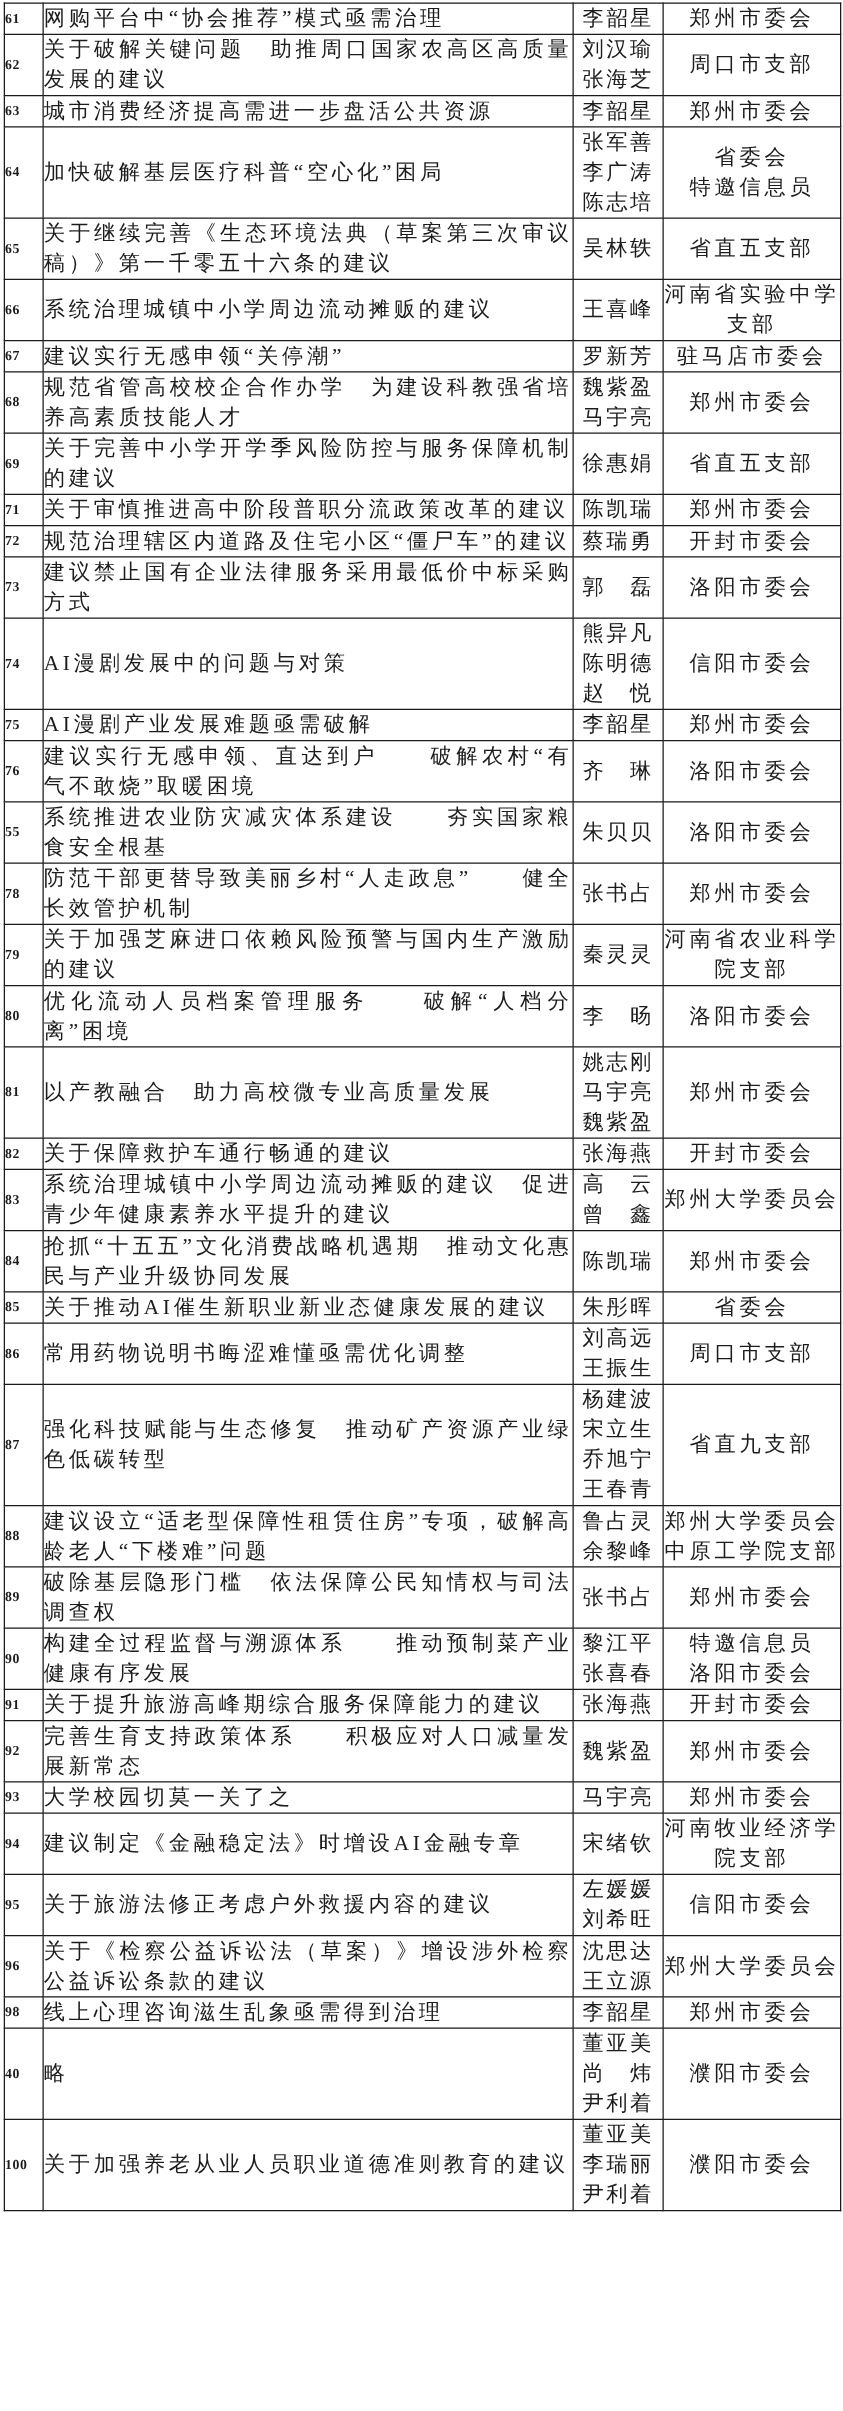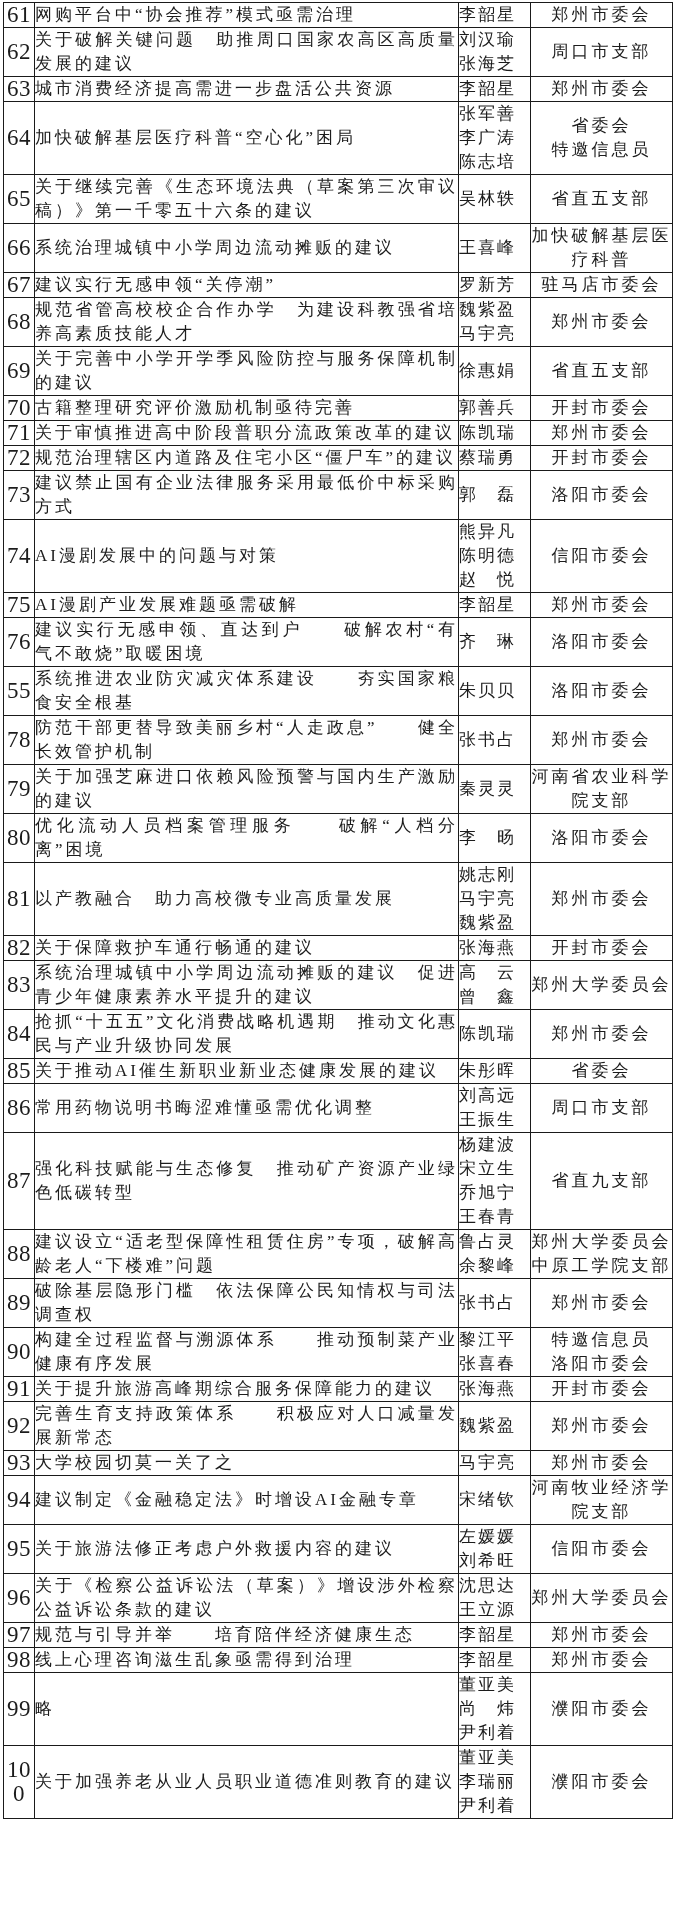--- a/index.html
+++ b/index.html
@@ -26,30 +26,32 @@
     letter-spacing: 3px;
   }
   table.proposals td {
     border: 1px solid #1a1a1a;
     vertical-align: middle;
     padding: 0;
     overflow: hidden;
     word-break: break-all;
   }
   td.c-no {
-    text-align: center;
+    text-align: left;
     letter-spacing: 0.5px;
-    font-size: 23px;
+    font-size: 11px;
+    font-weight: bold;
   }
   td.c-title {
     text-align: justify;
     text-justify: inter-character;
     padding: 0 4px 0 5px;
   }
   td.c-auth {
+    text-align: center;
     white-space: pre-line;
     letter-spacing: 2px;
     margin-left: 48px;
   }
   td.c-org {
     text-align: center;
     white-space: pre-line;
     letter-spacing: 3px;
   }
 </style>
@@ -101,21 +103,21 @@
     <td class="c-no">65</td>
     <td class="c-title">关于继续完善《生态环境法典（草案第三次审议稿）》第一千零五十六条的建议</td>
     <td class="c-auth">吴林轶</td>
     <td class="c-org">省直五支部</td>
   </tr>
 
   <tr>
     <td class="c-no">66</td>
     <td class="c-title">系统治理城镇中小学周边流动摊贩的建议</td>
     <td class="c-auth">王喜峰</td>
-    <td class="c-org">加快破解基层医疗科普</td>
+    <td class="c-org">河南省实验中学支部</td>
   </tr>
 
   <tr>
     <td class="c-no">67</td>
     <td class="c-title">建议实行无感申领“关停潮”</td>
     <td class="c-auth">罗新芳</td>
     <td class="c-org">驻马店市委会</td>
   </tr>
 
   <tr>
@@ -126,26 +128,20 @@
     <td class="c-org">郑州市委会</td>
   </tr>
 
   <tr>
     <td class="c-no">69</td>
     <td class="c-title">关于完善中小学开学季风险防控与服务保障机制的建议</td>
     <td class="c-auth">徐惠娟</td>
     <td class="c-org">省直五支部</td>
   </tr>
 
-  <tr>
-    <td class="c-no">70</td>
-    <td class="c-title">古籍整理研究评价激励机制亟待完善</td>
-    <td class="c-auth">郭善兵</td>
-    <td class="c-org">开封市委会</td>
-  </tr>
 
   <tr>
     <td class="c-no">71</td>
     <td class="c-title">关于审慎推进高中阶段普职分流政策改革的建议</td>
     <td class="c-auth">陈凯瑞</td>
     <td class="c-org">郑州市委会</td>
   </tr>
 
   <tr>
     <td class="c-no">72</td>
@@ -330,36 +326,30 @@
   </tr>
 
   <tr>
     <td class="c-no">96</td>
     <td class="c-title">关于《检察公益诉讼法（草案）》增设涉外检察公益诉讼条款的建议</td>
     <td class="c-auth">沈思达
 王立源</td>
     <td class="c-org">郑州大学委员会</td>
   </tr>
 
-  <tr>
-    <td class="c-no">97</td>
-    <td class="c-title">规范与引导并举　　培育陪伴经济健康生态</td>
-    <td class="c-auth">李韶星</td>
-    <td class="c-org">郑州市委会</td>
-  </tr>
 
   <tr>
     <td class="c-no">98</td>
     <td class="c-title">线上心理咨询滋生乱象亟需得到治理</td>
     <td class="c-auth">李韶星</td>
     <td class="c-org">郑州市委会</td>
   </tr>
 
   <tr>
-    <td class="c-no">99</td>
+    <td class="c-no">40</td>
     <td class="c-title">略</td>
     <td class="c-auth">董亚美
 尚　炜
 尹利着</td>
     <td class="c-org">濮阳市委会</td>
   </tr>
 
   <tr>
     <td class="c-no">100</td>
     <td class="c-title">关于加强养老从业人员职业道德准则教育的建议</td>

